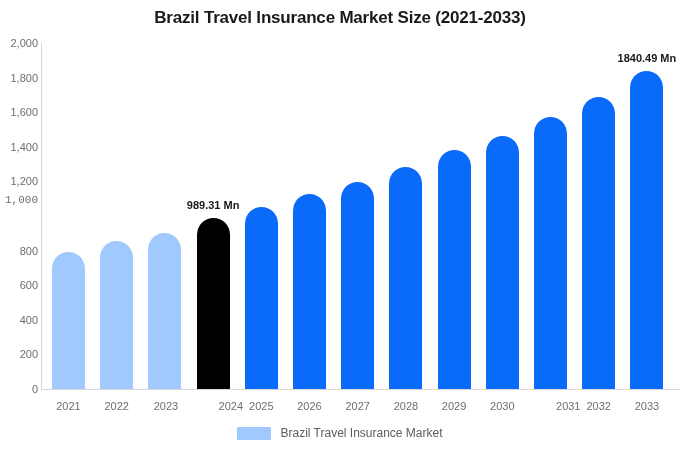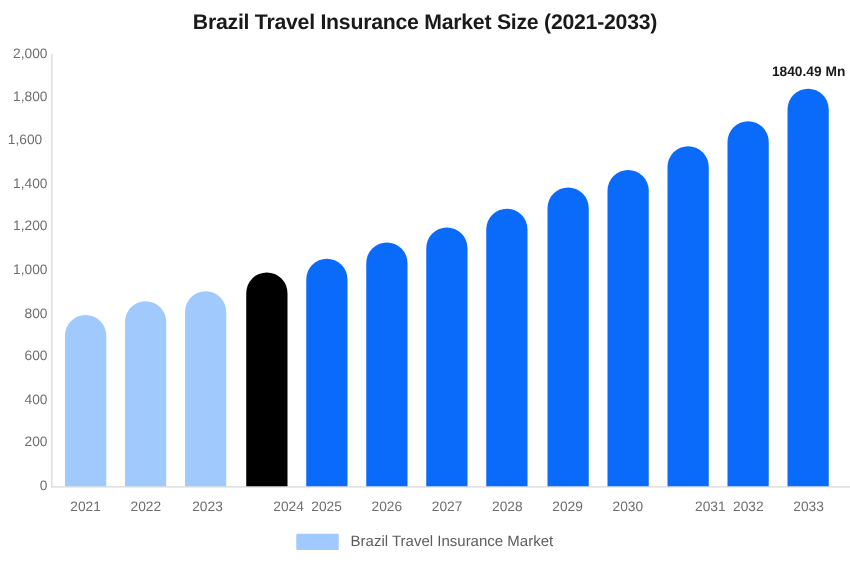--- a/index.html
+++ b/index.html
@@ -130,24 +130,24 @@
 <div id="chart-root">
 
   <div id="chart-title">Brazil Travel Insurance Market Size (2021-2033)</div>
 
   <div id="y-ticks">
       <div class="y-tick" style="top: 389px; color: rgb(110, 110, 110);">0</div>
       <div class="y-tick" style="top: 354.4px; color: rgb(110, 110, 110);">200</div>
       <div class="y-tick" style="top: 319.8px; color: rgb(110, 110, 110);">400</div>
       <div class="y-tick" style="top: 285.2px; color: rgb(110, 110, 110);">600</div>
       <div class="y-tick" style="top: 250.6px; color: rgb(110, 110, 110);">800</div>
-      <div class="y-tick" style="top: 216px; color: rgb(110, 110, 110);">1,000</div>
+      <div class="y-tick" style="top: 200px; color: rgb(110, 110, 110); font-family: Liberation Mono, monospace;">1,000</div>
       <div class="y-tick" style="top: 181.4px; color: rgb(110, 110, 110);">1,200</div>
       <div class="y-tick" style="top: 146.8px; color: rgb(110, 110, 110);">1,400</div>
-      <div class="y-tick" style="top: 112.2px; color: rgb(110, 110, 110); text-align: center;">1,600</div>
+      <div class="y-tick" style="top: 112.2px; color: rgb(110, 110, 110);">1,600</div>
       <div class="y-tick" style="top: 77.6px; color: rgb(110, 110, 110);">1,800</div>
       <div class="y-tick" style="top: 43px; color: rgb(110, 110, 110);">2,000</div>
     </div>
 
   <div id="y-axis-line"></div>
   <div id="x-axis-line"></div>
 
   <div id="plot-area"></div>
 
   <div id="legend">
@@ -158,20 +158,21 @@
   </div>
 
 <div class="bar" style="left: 52px; top: 252.33px; height: 136.67px; bottom: auto; background: rgb(160, 202, 253);"></div>
     <div class="x-tick" style="left: 38.5px; color: rgb(110, 110, 110);">2021</div>
     <div class="bar" style="left: 100.2px; top: 241.085px; height: 147.915px; bottom: auto; background: rgb(160, 202, 253);"></div>
     <div class="x-tick" style="left: 86.7px; color: rgb(110, 110, 110);">2022</div>
     <div class="bar" style="left: 148.4px; top: 233.3px; height: 155.7px; bottom: auto; background: rgb(160, 202, 253);"></div>
     <div class="x-tick" style="left: 136px; color: rgb(110, 110, 110);">2023</div>
     <div class="bar" style="left: 196.6px; top: 217.849px; height: 171.151px; bottom: auto; background: rgb(0, 0, 0);"></div>
     <div class="x-tick" style="left: 183.1px; color: rgb(110, 110, 110); text-align: right;">2024</div>
+    <div class="bar-label" style="width: 110px; left: 158.1px; top: 198.849px; color: rgb(26, 26, 26);">989.31 Mn</div>
     <div class="bar" style="left: 244.8px; top: 207.35px; height: 181.65px; bottom: auto; background: rgb(10, 107, 251);"></div>
     <div class="x-tick" style="left: 231.3px; color: rgb(110, 110, 110);">2025</div>
     <div class="bar" style="left: 293px; top: 194.375px; height: 194.625px; bottom: auto; background: rgb(10, 107, 251);"></div>
     <div class="x-tick" style="left: 279.5px; color: rgb(110, 110, 110);">2026</div>
     <div class="bar" style="left: 341.2px; top: 182.265px; height: 206.735px; bottom: auto; background: rgb(10, 107, 251);"></div>
     <div class="x-tick" style="left: 327.7px; color: rgb(110, 110, 110);">2027</div>
     <div class="bar" style="left: 389.4px; top: 166.695px; height: 222.305px; bottom: auto; background: rgb(10, 107, 251);"></div>
     <div class="x-tick" style="left: 375.9px; color: rgb(110, 110, 110);">2028</div>
     <div class="bar" style="left: 437.6px; top: 150.26px; height: 238.74px; bottom: auto; background: rgb(10, 107, 251);"></div>
     <div class="x-tick" style="left: 424.1px; color: rgb(110, 110, 110); text-align: center;">2029</div>

